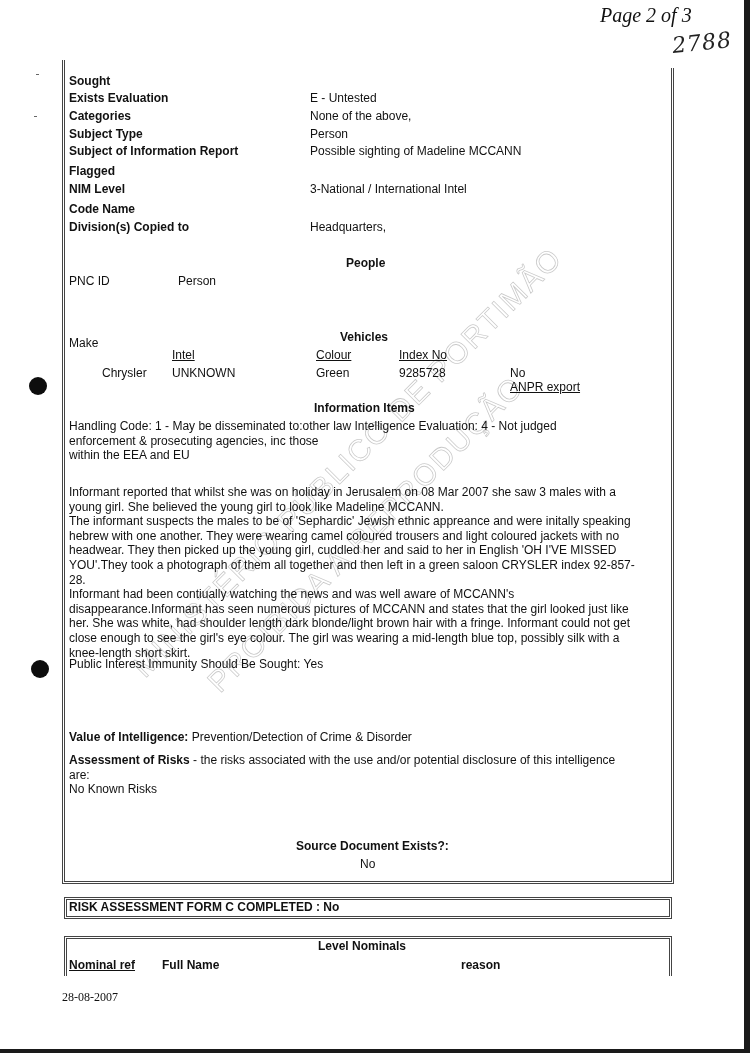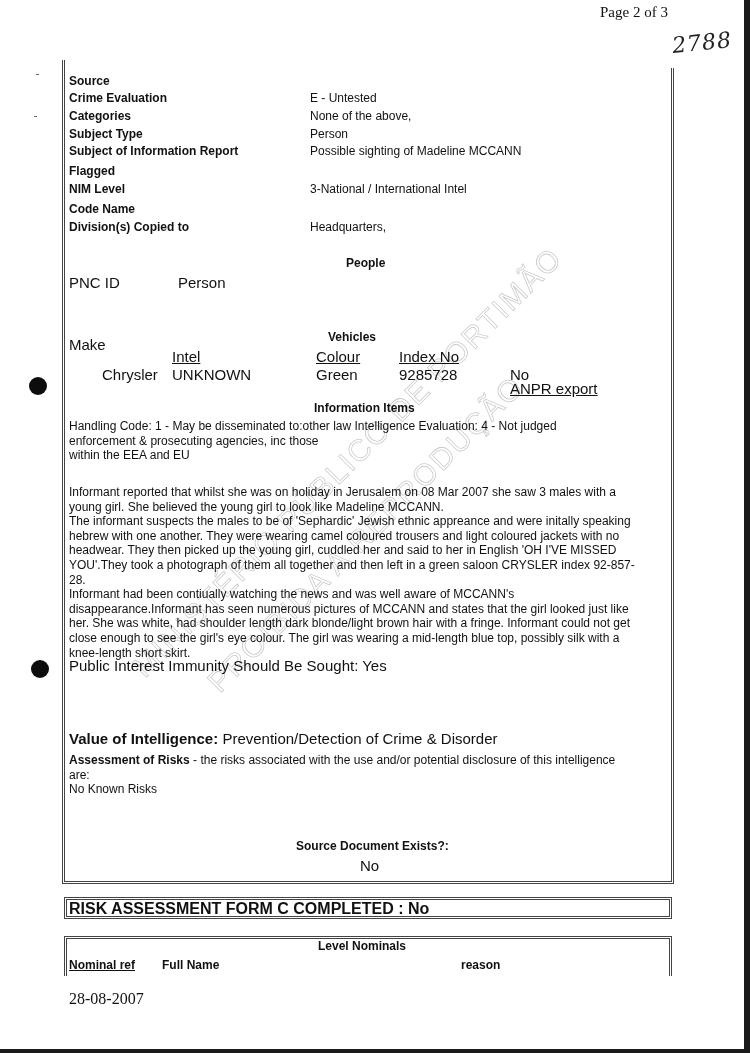--- a/index.html
+++ b/index.html
@@ -5,61 +5,61 @@
   html, body { margin: 0; padding: 0; }
   body {
     width: 750px; height: 1053px; position: relative; overflow: hidden;
     background: #ffffff; color: #111;
     font-family: "Liberation Sans", sans-serif;
   }
   .abs { position: absolute; }
   .right-edge { position: absolute; left: 744px; top: 0; width: 6px; height: 1053px; background: #1a1a1a; }
   .bottom-edge { position: absolute; left: 0; top: 1049px; width: 750px; height: 4px; background: #1a1a1a; }
 
-  .page-num { left: 600px; top: 4px; font-family: "Liberation Serif", serif; font-size: 15px; }
+  .page-num { left: 600px; top: 4px; font-family: "Liberation Serif", serif; font-size: 20px; font-style: italic; }
   .handwritten { left: 672px; top: 30px; font-family: "DejaVu Serif", serif; font-style: italic; font-size: 22px; transform: rotate(-6deg); color: #222; letter-spacing: 1px; }
 
   .hole { position: absolute; width: 18px; height: 18px; border-radius: 50%; background: #0d0d0d; }
   .speck { position: absolute; width: 3px; height: 1px; background: #666; }
 
   
   .main-frame {
     position: absolute; left: 62px; top: 68px; width: 606px; height: 813px;
     border-left: 3px double #444; border-right: 3px double #444; border-bottom: 3px double #444;
   }
   .main-frame .left-top-ext { position: absolute; left: -3px; top: -8px; width: 3px; height: 8px; border-left: 3px double #444; }
 
   .field-row { position: absolute; left: 69px; font-size: 12px; height: 18px; }
   .field-label { position: absolute; left: 0; font-weight: bold; white-space: nowrap; }
   .field-value { position: absolute; left: 241px; white-space: nowrap; }
 
   .section-title { position: absolute; font-weight: bold; font-size: 12px; white-space: nowrap; }
-  .txt { position: absolute; font-size: 15px; white-space: nowrap; }
+  .txt { position: absolute; font-size: 12px; white-space: nowrap; }
   .ul { text-decoration: underline; }
 
   .para { position: absolute; left: 69px; width: 600px; font-size: 12px; line-height: 14.6px; }
   .para p { margin: 0; }
 
   .watermark {
     position: absolute; font-size: 30px; color: rgba(0,0,0,0.09); white-space: nowrap;
     transform-origin: left bottom; transform: rotate(-45deg); letter-spacing: 2px; pointer-events: none;
   }
   .watermark.outline { color: transparent; -webkit-text-stroke: 0.8px rgba(0,0,0,0.22); }
 
   .risk-box {
     position: absolute; left: 64px; top: 897px; width: 602px; height: 16px;
     border: 3px double #444;
   }
-  .risk-box span { position: absolute; left: 2px; top: 0; font-weight: bold; font-size: 16px; white-space: nowrap; }
+  .risk-box span { position: absolute; left: 2px; top: 0; font-weight: bold; font-size: 12px; white-space: nowrap; }
 
   .nominals-box {
     position: absolute; left: 64px; top: 936px; width: 602px; height: 37px;
     border-left: 3px double #444; border-right: 3px double #444; border-top: 3px double #444;
   }
-  .date { left: 69px; top: 990px; font-family: "Liberation Serif", serif; font-size: 16px; }
+  .date { left: 62px; top: 990px; font-family: "Liberation Serif", serif; font-size: 12px; }
 </style>
 </head>
 <body>
 
 <div class="right-edge"></div>
 <div class="bottom-edge"></div>
 
 <div class="abs page-num">Page 2 of 3</div>
 <div class="abs handwritten">2788</div>
 
@@ -70,25 +70,25 @@
 
 <div class="watermark outline" style="left:150px;top:650px;">MINISTÉRIO PÚBLICO DE PORTIMÃO</div>
 <div class="watermark outline" style="left:225px;top:665px;">PROIBIDA A REPRODUÇÃO</div>
 
 <div class="main-frame">
   <div class="left-top-ext"></div>
 </div>
 
 <div>
   <div class="field-row" style="top:74px;">
-    <span class="field-label">Source</span>
+    <span class="field-label">Sought</span>
     <span class="field-value"></span>
   </div>
   <div class="field-row" style="top:91px;">
-    <span class="field-label">Crime Evaluation</span>
+    <span class="field-label">Exists Evaluation</span>
     <span class="field-value">E - Untested</span>
   </div>
   <div class="field-row" style="top:109px;">
     <span class="field-label">Categories</span>
     <span class="field-value">None of the above,</span>
   </div>
   <div class="field-row" style="top:127px;">
     <span class="field-label">Subject Type</span>
     <span class="field-value">Person</span>
   </div>
@@ -111,21 +111,21 @@
   <div class="field-row" style="top:220px;">
     <span class="field-label">Division(s) Copied to</span>
     <span class="field-value">Headquarters,</span>
   </div>
 </div>
 
 <div class="section-title" style="left:346px;top:256px;">People</div>
 <div class="txt" style="left:69px;top:274px;">PNC ID</div>
 <div class="txt" style="left:178px;top:274px;">Person</div>
 
-<div class="section-title" style="left:328px;top:330px;">Vehicles</div>
+<div class="section-title" style="left:340px;top:330px;">Vehicles</div>
 <div>
   <div class="txt" style="left:69px;top:336px;">Make</div>
   <div class="txt ul" style="left:172px;top:348px;">Intel</div>
   <div class="txt ul" style="left:316px;top:348px;">Colour</div>
   <div class="txt ul" style="left:399px;top:348px;">Index No</div>
   <div class="txt ul" style="left:510px;top:348px;margin-top:32px;">ANPR export</div>
   <div>
     <div class="txt" style="left:86px;top:366px;margin-left:16px;">Chrysler</div>
     <div class="txt" style="left:172px;top:366px;">UNKNOWN</div>
     <div class="txt" style="left:316px;top:366px;">Green</div>

